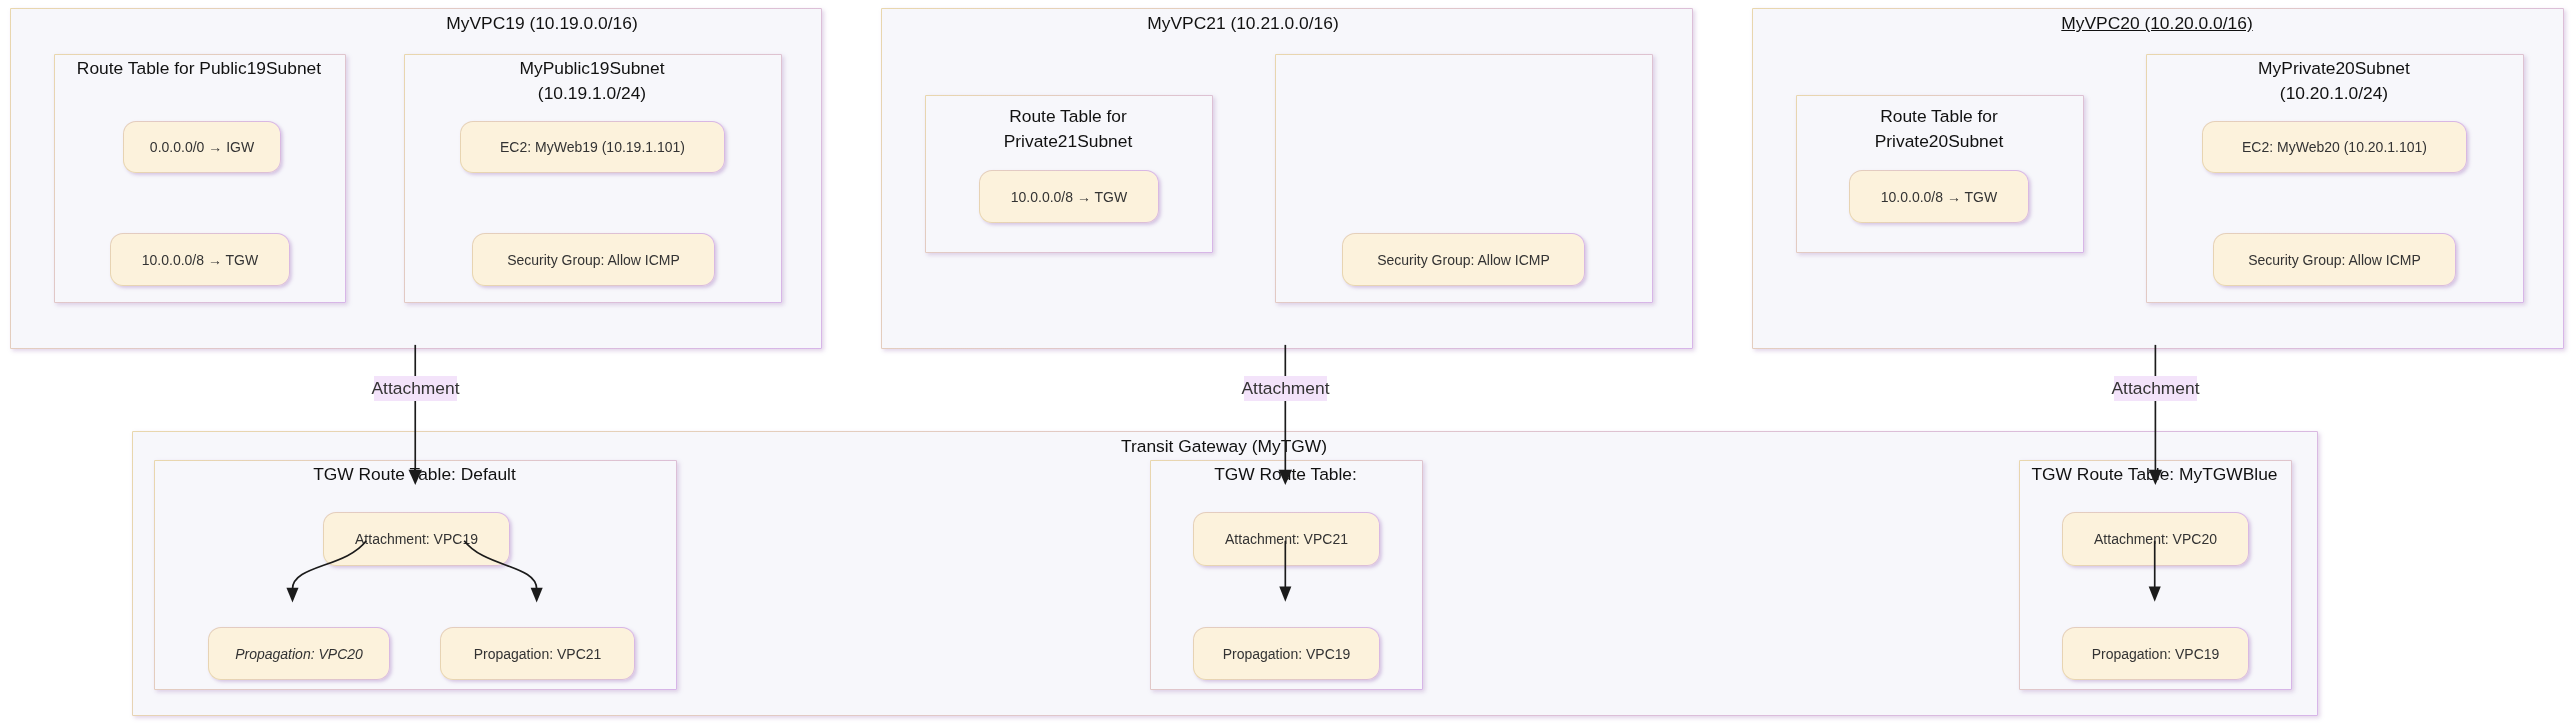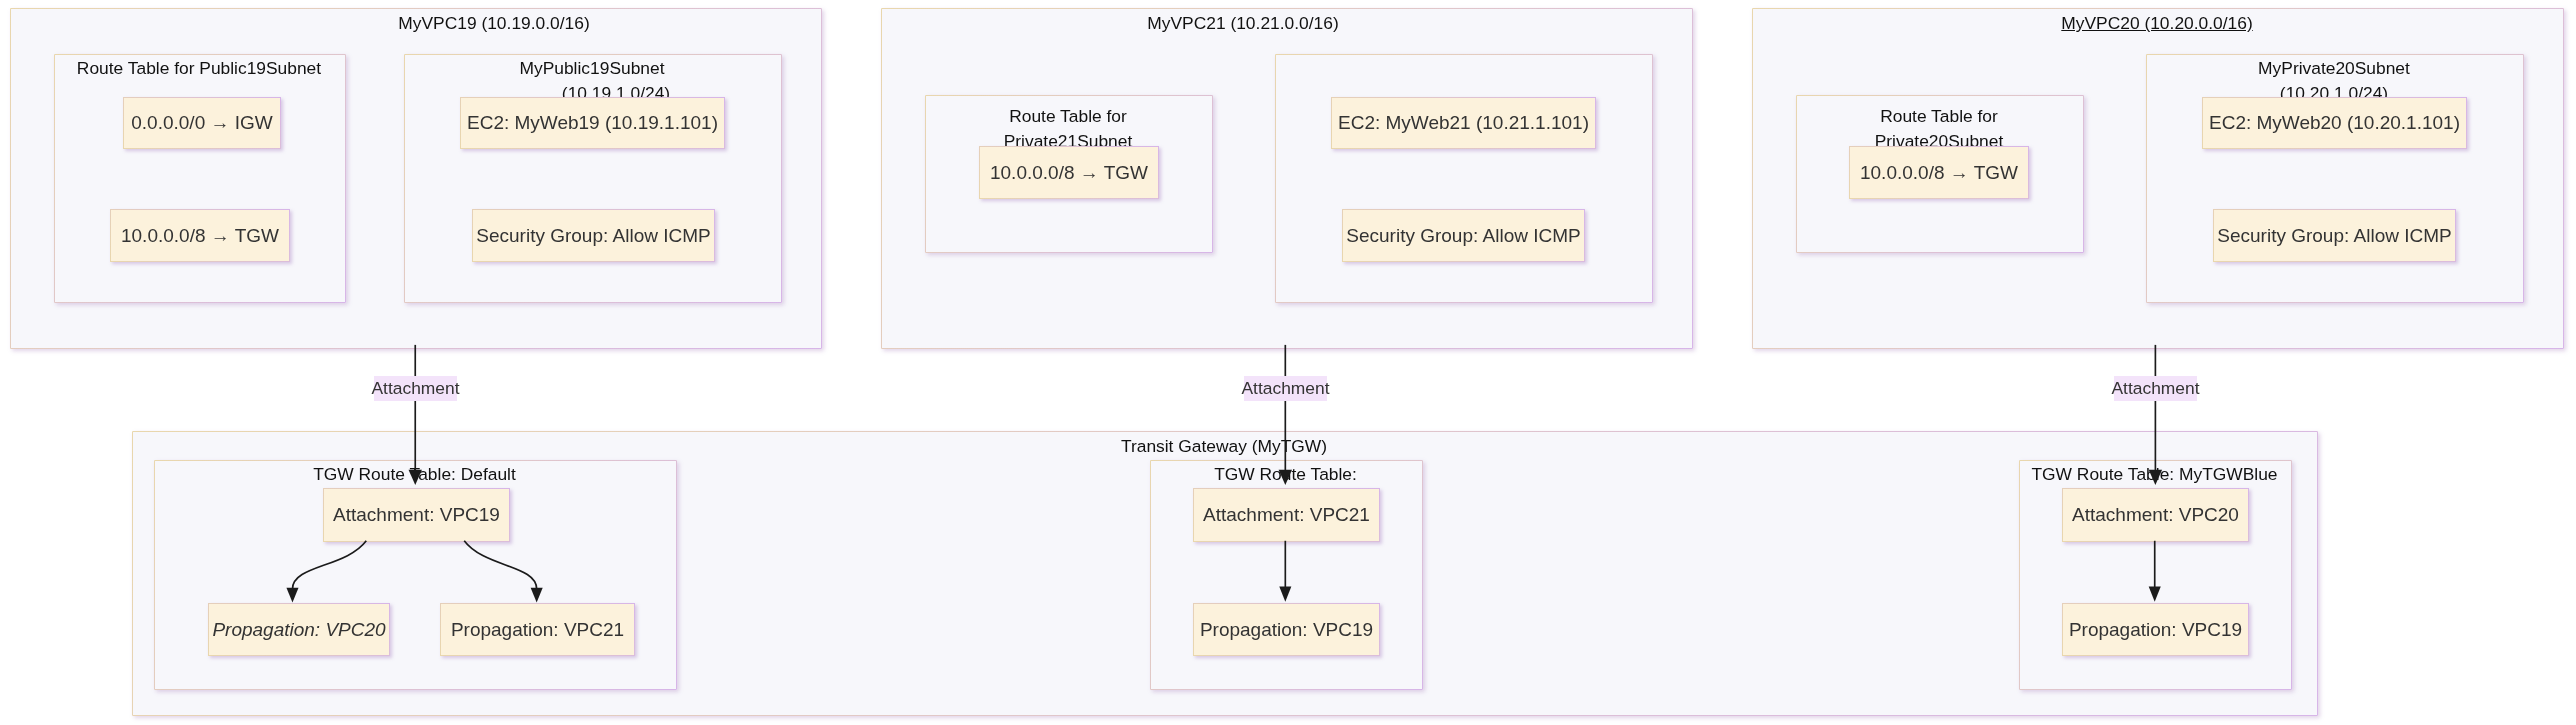--- a/index.html
+++ b/index.html
@@ -12,62 +12,62 @@
     background:linear-gradient(var(--cluster-fill,#f7f7fb) 0 0) padding-box,
                linear-gradient(135deg,var(--border-tan,#e9d7ad),var(--border-purple,#d7b5e8)) border-box;
     box-shadow:2px 2px 4px rgba(170,130,190,.35);
   }
   .ctitle{
     position:absolute;z-index:2;text-align:center;font-size:17.4px;line-height:21.5px;
     color:#111;white-space:nowrap;
   }
   .node{
     position:absolute;z-index:4;display:flex;align-items:center;justify-content:center;
-    font-size:19px;color:#333;white-space:nowrap;border:1.3px solid transparent;border-radius:0;
+    font-size:14px;color:#333;white-space:nowrap;border:1.3px solid transparent;border-radius:13px;
     background:linear-gradient(var(--node-fill,#fcf2dc) 0 0) padding-box,
                linear-gradient(45deg,var(--border-tan,#e9d7ad),var(--border-purple,#d7b5e8)) border-box;
     box-shadow:2px 2px 3.4px rgba(175,140,200,.45);
+    margin-top:24px;
   }
   .edges{position:absolute;left:0;top:0;z-index:5;pointer-events:none;}
   .edge{fill:none;stroke:var(--arrow,#1b1b1b);stroke-width:2.5;}
   .arrowhead{fill:var(--arrow,#1b1b1b);stroke:none;}
   .edge-label{
     position:absolute;z-index:6;display:flex;align-items:center;justify-content:center;
     background:var(--edge-label-bg,#f3e3fa);color:#333;font-size:17.4px;white-space:nowrap;
   }
 </style>
 </head>
 <body>
 
 <div class="canvas">
 
   <div class="cluster" style="left:10px;top:8px;width:810px;height:339px;"></div>
-  <div class="ctitle" style="left:10px;top:13.4px;width:968px;">MyVPC19 (10.19.0.0/16)</div>
+  <div class="ctitle" style="left:10px;top:13.4px;width:968px;padding-left:48px;">MyVPC19 (10.19.0.0/16)</div>
 
   <div class="cluster" style="left:54px;top:54px;width:290px;height:247px;"></div>
   <div class="ctitle" style="left:54px;top:58px;width:290px;">Route Table for Public19Subnet</div>
   <div class="node" style="left:123px;top:97px;width:156px;height:50px;">0.0.0.0/0 → IGW</div>
   <div class="node" style="left:110px;top:209px;width:178px;height:51px;">10.0.0.0/8 → TGW</div>
 
   <div class="cluster" style="left:404px;top:54px;width:376px;height:247px;"></div>
   <div class="ctitle" style="left:404px;top:58px;width:376px;">MyPublic19Subnet</div>
-  <div class="ctitle" style="left:404px;top:83px;width:376px;padding-left:24px;">(10.19.1.0/24)</div>
+  <div class="ctitle" style="left:404px;top:83px;width:376px;">(10.19.1.0/24)</div>
   <div class="node" style="left:460px;top:97px;width:263px;height:50px;">EC2: MyWeb19 (10.19.1.101)</div>
   <div class="node" style="left:472px;top:209px;width:241px;height:51px;">Security Group: Allow ICMP</div>
 
   <div class="cluster" style="left:881px;top:8px;width:810px;height:339px;"></div>
   <div class="ctitle" style="left:838px;top:13.4px;width:810px;">MyVPC21 (10.21.0.0/16)</div>
 
   <div class="cluster" style="left:925px;top:95px;width:286px;height:156px;"></div>
   <div class="ctitle" style="left:925px;top:106px;width:286px;">Route Table for</div>
   <div class="ctitle" style="left:925px;top:131px;width:286px;">Private21Subnet</div>
   <div class="node" style="left:979px;top:146px;width:178px;height:51px;">10.0.0.0/8 → TGW</div>
 
   <div class="cluster" style="left:1275px;top:54px;width:376px;height:247px;"></div>
-  <div class="node" style="left:1331px;top:97px;width:263px;height:50px;">EC2: MyWeb21 (10.21.1.101)</div>
   <div class="node" style="left:1342px;top:209px;width:241px;height:51px;">Security Group: Allow ICMP</div>
 
   <div class="cluster" style="left:1752px;top:8px;width:810px;height:339px;"></div>
   <div class="ctitle" style="left:1752px;top:13.4px;width:810px;text-decoration:underline;">MyVPC20 (10.20.0.0/16)</div>
 
   <div class="cluster" style="left:1796px;top:95px;width:286px;height:156px;"></div>
   <div class="ctitle" style="left:1796px;top:106px;width:286px;">Route Table for</div>
   <div class="ctitle" style="left:1796px;top:131px;width:286px;">Private20Subnet</div>
   <div class="node" style="left:1849px;top:146px;width:178px;height:51px;">10.0.0.0/8 → TGW</div>
 

